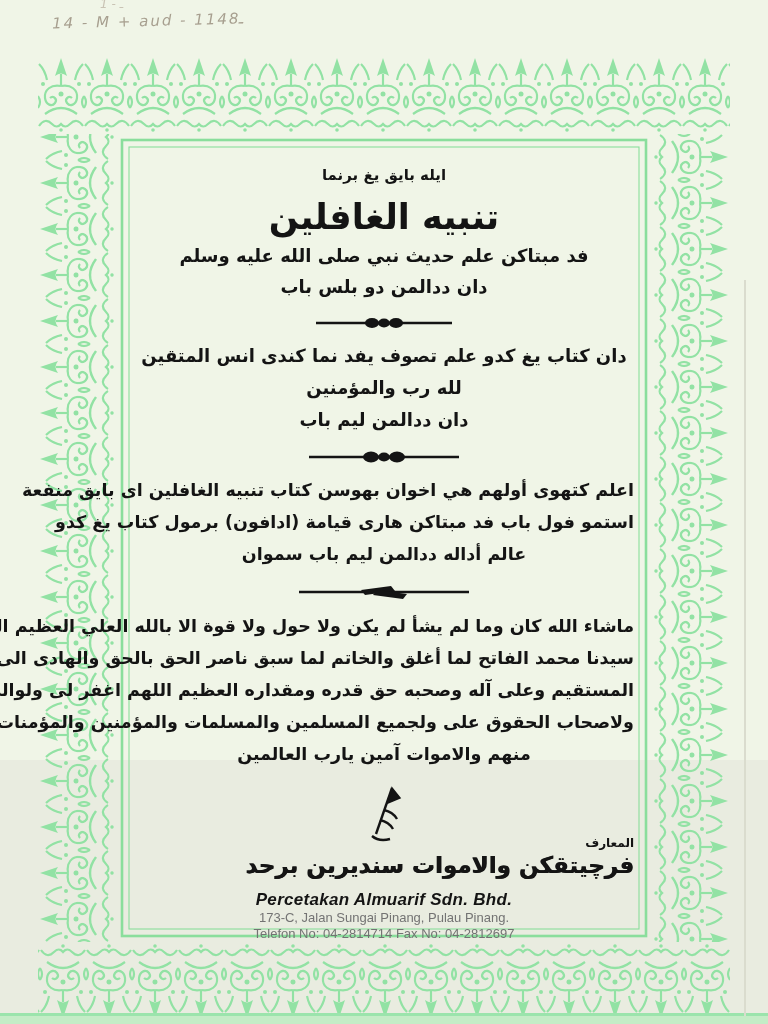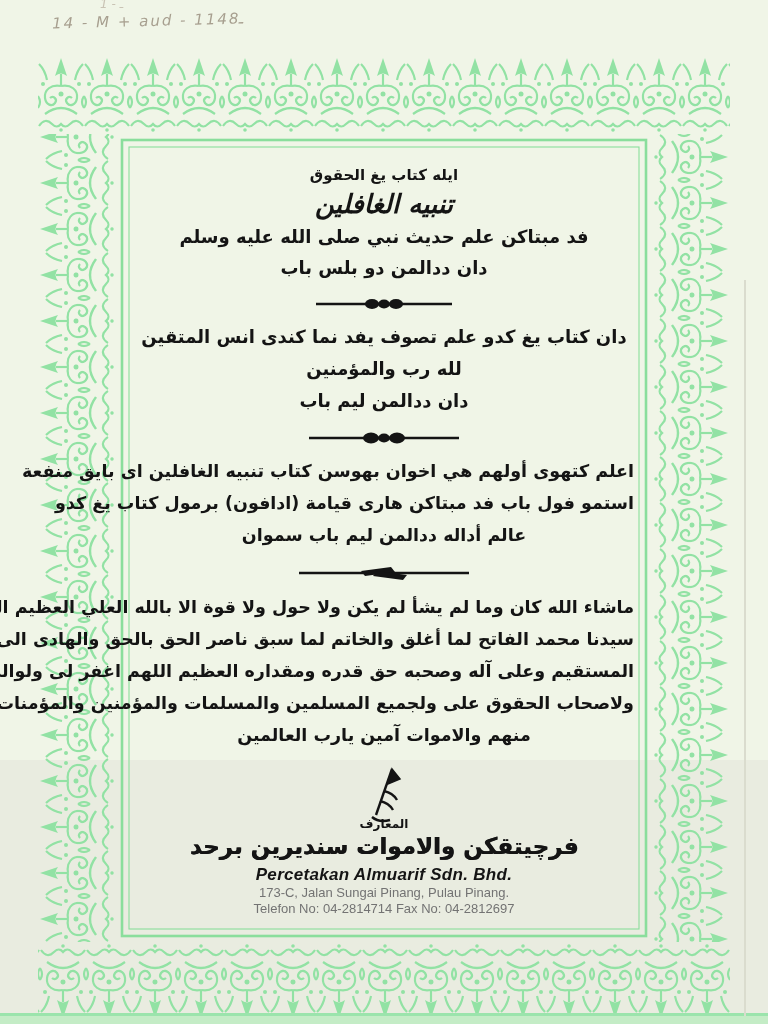--- a/index.html
+++ b/index.html
@@ -15,32 +15,32 @@
     font-family:"DejaVu Sans",sans-serif;letter-spacing:2px;
   }
   .pencil.top-partial{left:100px;top:-3px;font-size:12px;color:#c9c3b4;}
   .pencil.main-note{left:52px;top:12px;font-size:15px;transform:rotate(-1.5deg);}
   .content{
     position:absolute;left:134px;top:140px;width:500px;height:800px;
     text-align:center;direction:rtl;
   }
   .ar{direction:rtl;unicode-bidi:embed;}
   .kicker{margin-top:26px;font-size:15px;font-weight:bold;}
-  .title{margin-top:4px;font-size:26px;font-weight:bold;line-height:1.25;font-style:italic;}
+  .title{margin-top:12px;font-size:35px;font-weight:bold;line-height:1.25;}
   .subline{font-size:18px;font-weight:bold;line-height:31px;}
   .divider{margin:14px auto 10px auto;display:block;}
   .sect{font-size:18px;font-weight:bold;line-height:32px;}
   .para{font-size:17.5px;font-weight:bold;line-height:32px;}
   .para div{white-space:nowrap;}
-  .logo-block{margin-top:14px;direction:rtl;}
+  .logo-block{margin-top:14px;direction:rtl;text-align:right;}
   .logo-mark{display:block;margin:0 auto;}
   .logo-mark-text{font-size:12px;font-weight:bold;margin-top:-6px;}
   .calligraphy{font-size:23px;font-weight:bold;margin-top:2px;letter-spacing:-0.5px;
     text-shadow:0.6px 0 0 #141414;}
-  .pub{direction:ltr;font-family:"Liberation Sans",sans-serif;margin-top:6px;}
+  .pub{direction:ltr;font-family:"Liberation Sans",sans-serif;margin-top:12px;}
   .pub-name{font-size:17px;font-weight:bold;font-style:italic;letter-spacing:0.3px;}
   .pub-addr,.pub-tel{font-size:13px;color:#737373;line-height:16px;}
   .edge-strip{position:absolute;left:0;top:1016px;width:768px;height:8px;background:#c4ecc6;}
   .edge-line{position:absolute;left:0;top:1013px;width:768px;height:3px;background:#9be4ac;}
   .right-scan-line{position:absolute;left:744px;top:280px;width:2px;height:736px;background:#dadcce;}
 </style>
 </head>
 <body>
 
 <div class="page">
@@ -85,21 +85,21 @@
 
     <rect x="122" y="140" width="524" height="796" fill="none" stroke="#8ade9c" stroke-width="2.6"></rect>
     <rect x="129" y="147" width="510" height="782" fill="none" stroke="#8ade9c" stroke-width="1.1"></rect>
   </svg>
 
   <div class="pencil top-partial">1 - ـ</div>
   <div class="pencil main-note">14 - M + aud - 114ـ8</div>
 
   <div class="content">
 
-    <div class="kicker ar">ايله كتاب يغ الحقوق</div>
+    <div class="kicker ar">ايله بايق يغ برنما</div>
 
     <div class="title ar">تنبيه الغافلين</div>
 
     <div class="subline ar">فد مبتاكن علم حديث نبي صلى الله عليه وسلم</div>
     <div class="subline ar">دان ددالمن دو بلس باب</div>
 
     <svg class="divider" width="136" height="14" viewBox="0 0 136 14" aria-hidden="true">
       <line x1="0" y1="7" x2="136" y2="7" stroke="#141414" stroke-width="2.4"></line>
       <ellipse cx="56" cy="7" rx="7" ry="5" fill="#141414"></ellipse>
       <ellipse cx="68" cy="7" rx="6" ry="4.4" fill="#141414"></ellipse>

